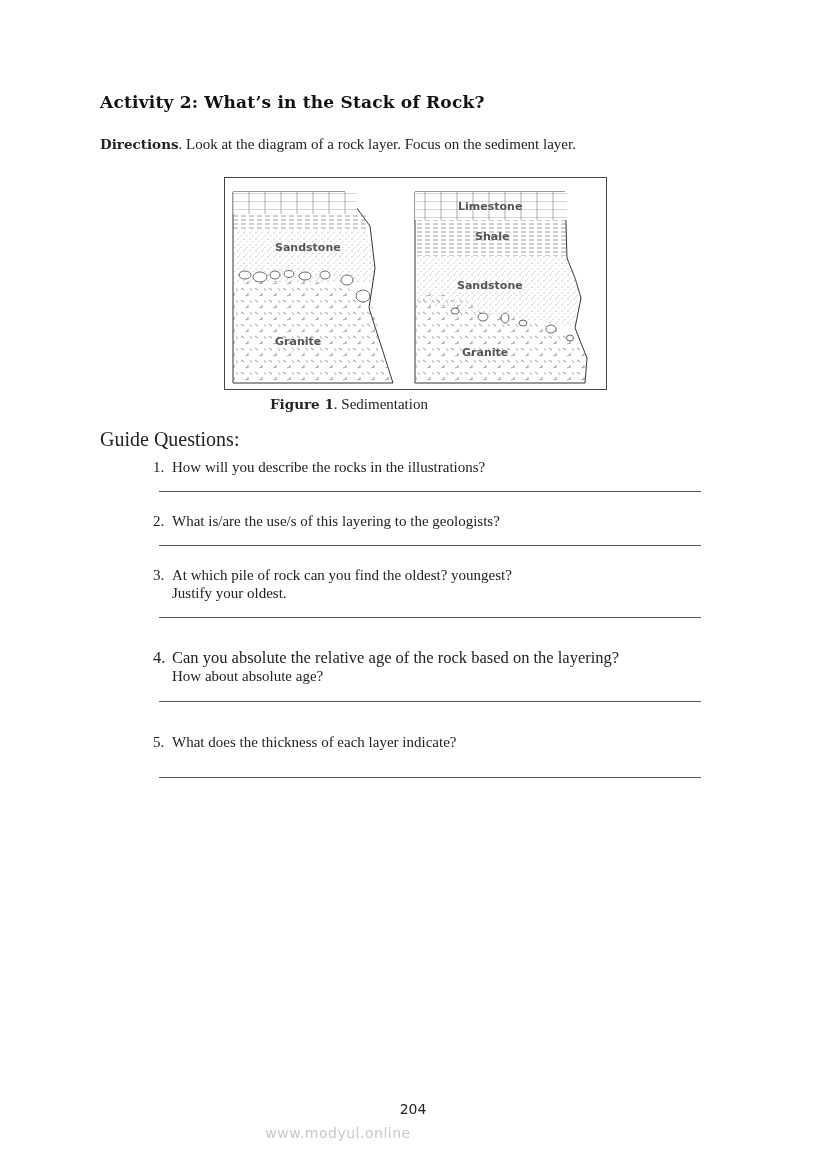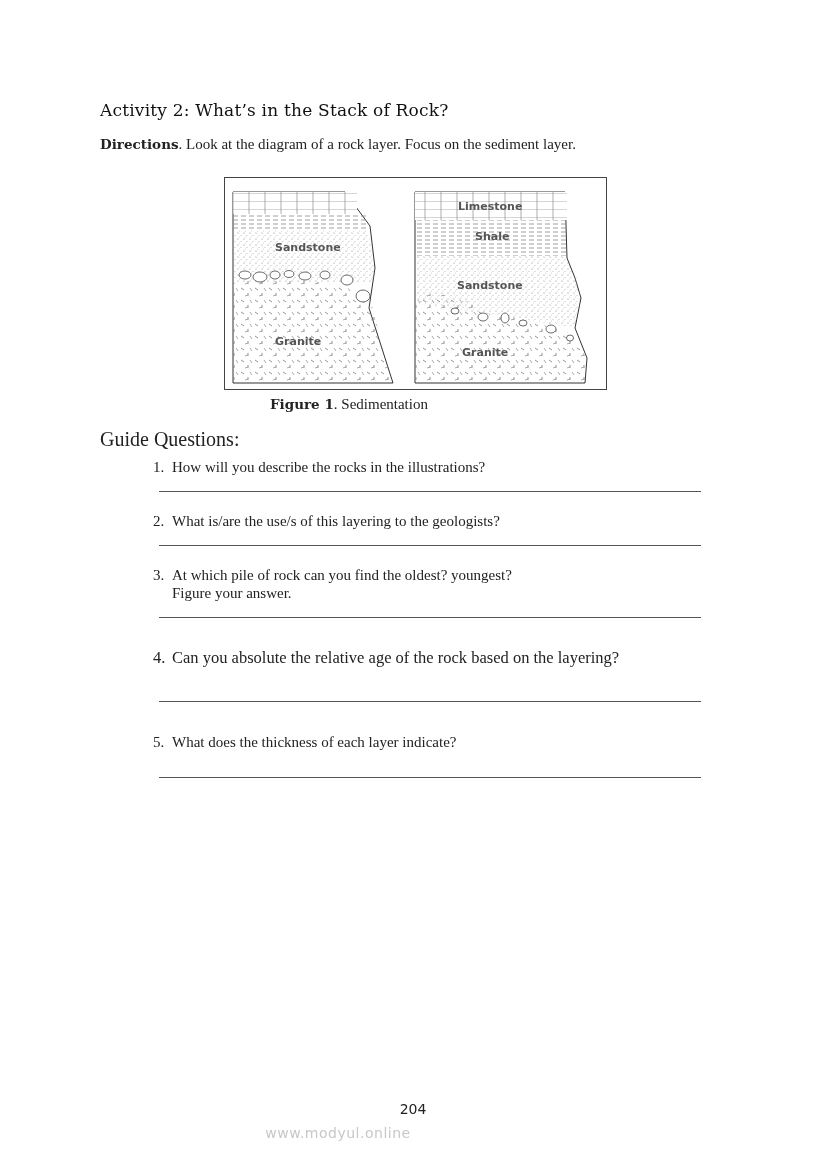--- a/index.html
+++ b/index.html
@@ -1,22 +1,22 @@
 <!DOCTYPE html>
 <html><head>
 <meta charset="utf-8">
 <style>
   html, body { margin: 0; padding: 0; }
   body {
     width: 826px; height: 1169px; background: #ffffff; position: relative; overflow: hidden;
     font-family: "DejaVu Serif", "Liberation Serif", serif; color: #1a1a1a;
   }
   .title {
-    position: absolute; left: 100px; top: 100px;
-    font-family: "DejaVu Serif", serif; font-weight: normal; font-size: 17px; color: #111;
+    position: absolute; left: 100px; top: 92px;
+    font-family: "DejaVu Serif", serif; font-weight: bold; font-size: 17px; color: #111;
     letter-spacing: 0.2px;
   }
   .directions {
     position: absolute; left: 100px; top: 136px;
     font-family: "Liberation Serif", serif; font-size: 15px; color: #222;
   }
   .directions b { font-family: "DejaVu Serif", serif; font-size: 13.5px; }
   .figure-box {
     position: absolute; left: 224px; top: 177px; width: 381px; height: 211px;
     border: 1.5px solid #444; background: #fff;
@@ -139,26 +139,27 @@
 </div>
 <div class="line" style="top:491px;"></div>
 
 <div class="q" style="top:512px;">
   <span class="num">2.</span><span>What is/are the use/s of this layering to the geologists?</span>
 </div>
 <div class="line" style="top:545px;"></div>
 
 <div class="q" style="top:566px;">
   <div><span class="num">3.</span><span>At which pile of rock can you find the oldest? youngest?</span></div>
-  <div class="cont">Figure your answer.</div>
+  <div class="cont">Justify your oldest.</div>
 </div>
 <div class="line" style="top:617px;"></div>
 
 <div class="q big" style="top:649px;">
   <div><span class="num" style="font-size:16.5px;">4.</span><span>Can you absolute the relative age of the rock based on the layering?</span></div>
+  <div class="cont">How about absolute age?</div>
 </div>
 <div class="line" style="top:701px;"></div>
 
 <div class="q" style="top:733px;">
   <span class="num">5.</span><span>What does the thickness of each layer indicate?</span>
 </div>
 <div class="line" style="top:777px;"></div>
 
 <div class="pagenum">204</div>
 <div class="watermark">www.modyul.online</div>

